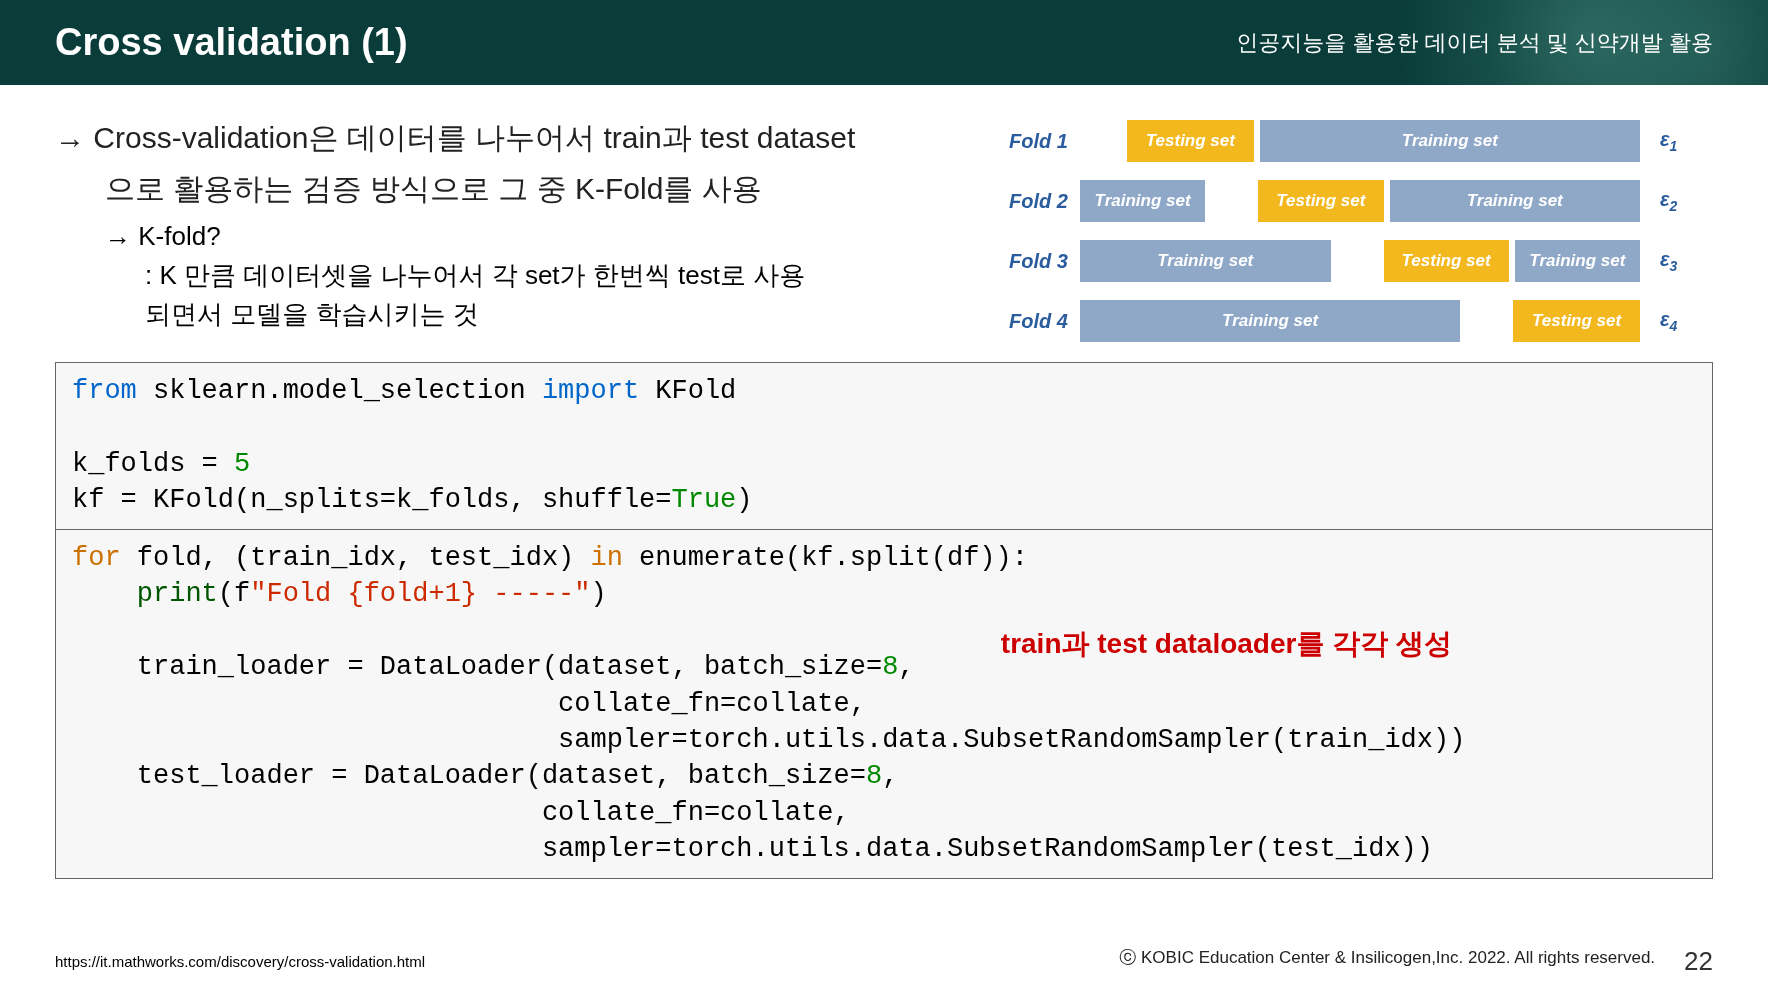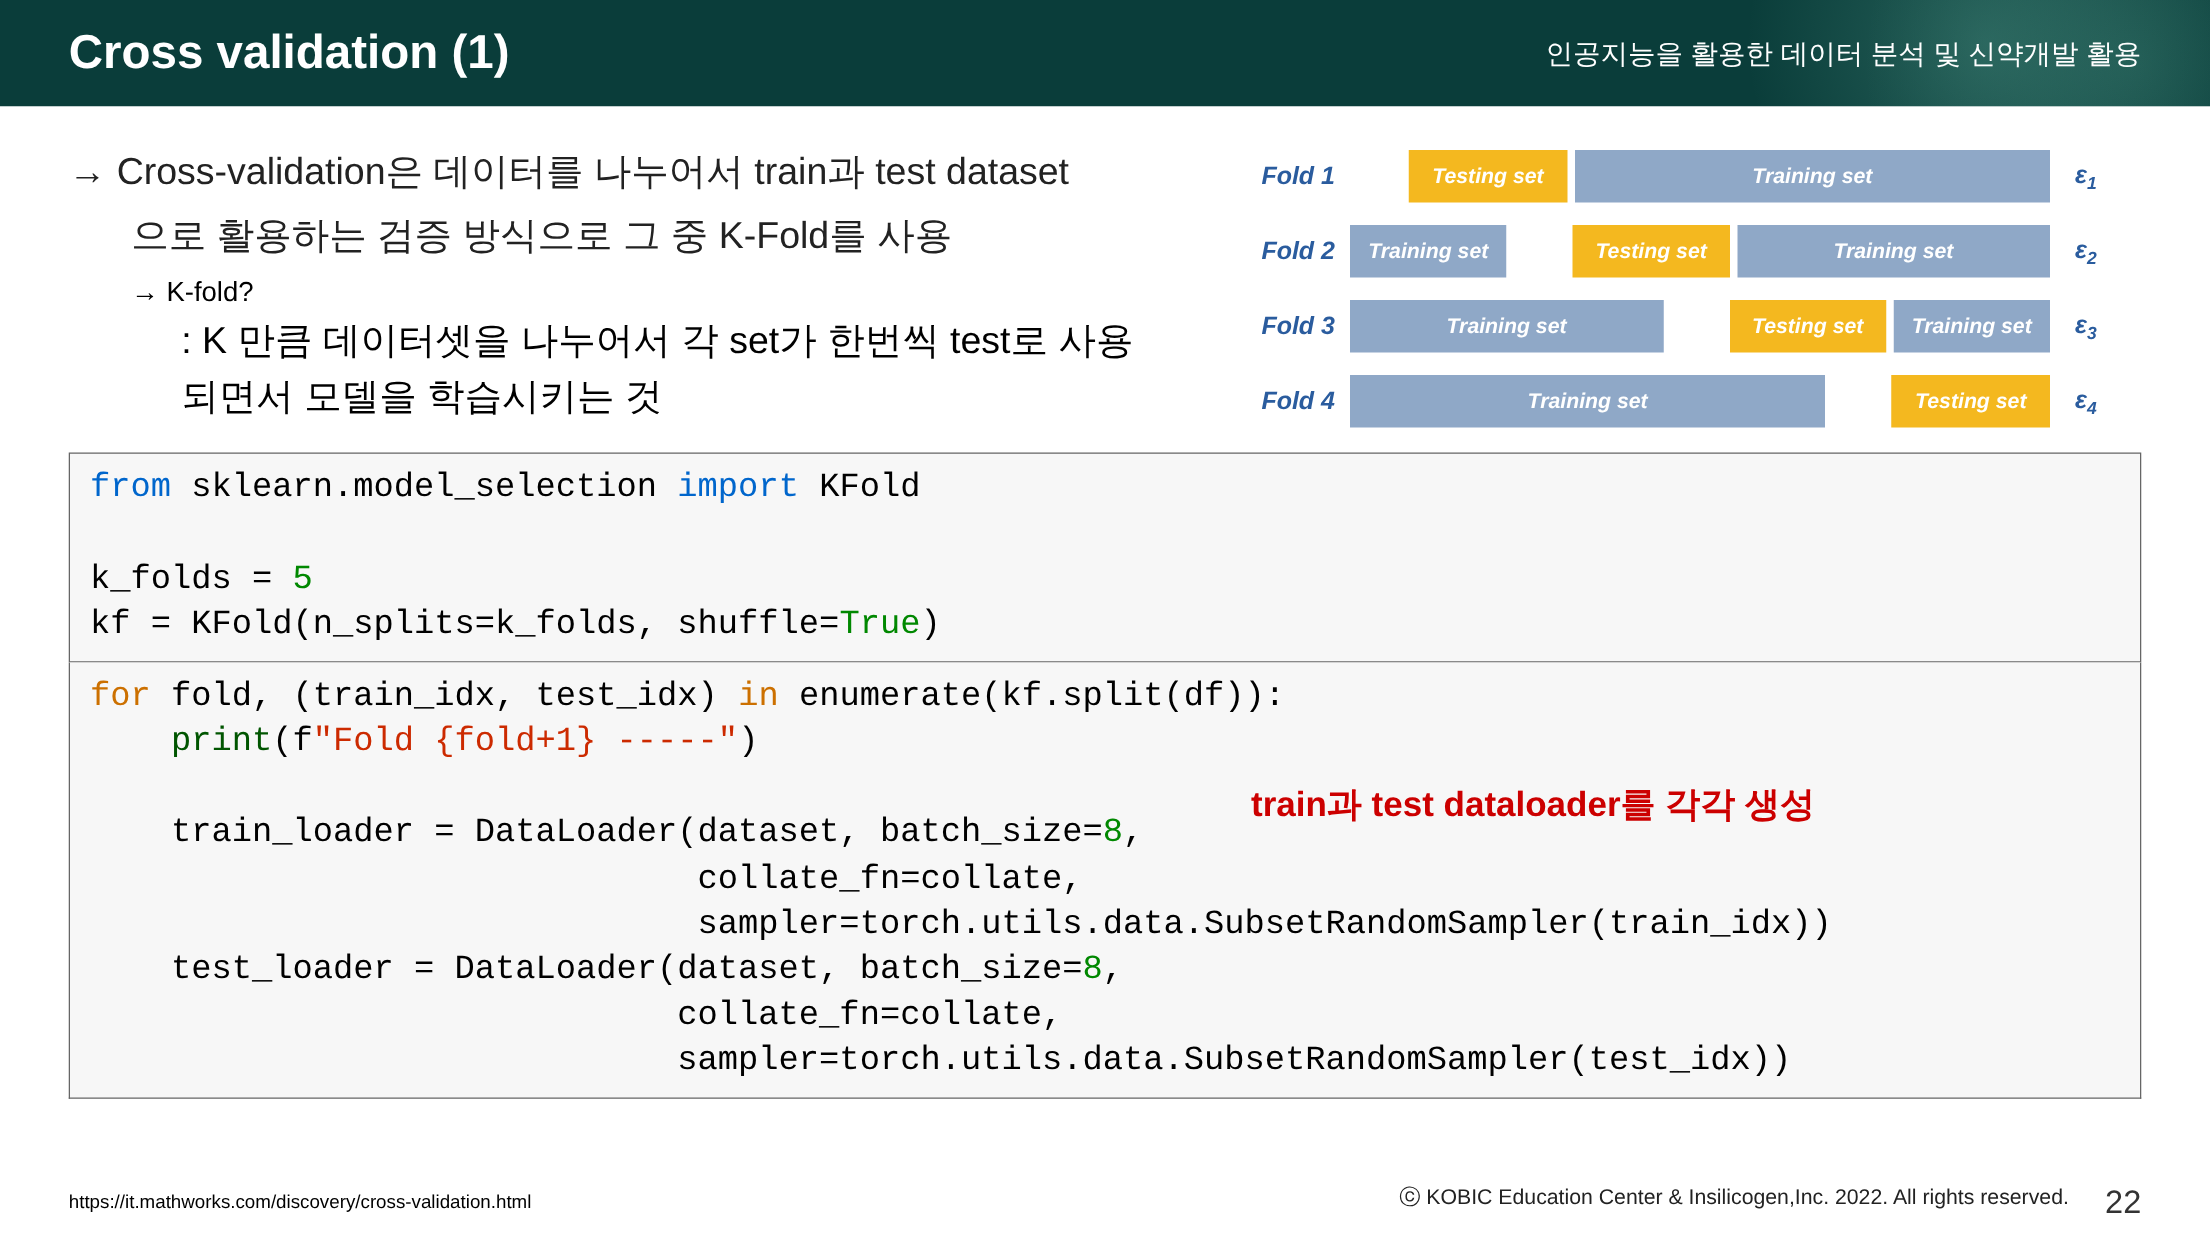--- a/index.html
+++ b/index.html
@@ -7,22 +7,22 @@
 
 .header { background: #0a3d3a; height: 85px; display: flex; align-items: center; justify-content: space-between; padding: 0 55px; position: relative; }
 .header::after { content: ""; position: absolute; right: 0; top: 0; height: 100%; width: 600px; background: radial-gradient(circle at 70% 40%, rgba(120,200,180,0.25) 0%, transparent 45%), radial-gradient(circle at 90% 60%, rgba(100,180,160,0.2) 0%, transparent 40%); }
 .header-title { color: #fff; font-size: 38px; font-weight: 700; }
 .header-sub { color: #fff; font-size: 22px; position: relative; z-index: 2; }
 
 .content { padding: 30px 55px 0 55px; display: flex; gap: 30px; }
 .text-col { flex: 1; }
 .bullet { font-size: 30px; line-height: 1.5; color: #222; margin-bottom: 6px; }
 .arrow-prefix { font-weight: 600; }
-.sub-bullet { padding-left: 50px; font-size: 22px; line-height: 1.5; }
-.sub-sub { padding-left: 90px; font-size: 30px; line-height: 1.5; }
+.sub-bullet { padding-left: 50px; font-size: 26px; line-height: 1.5; }
+.sub-sub { padding-left: 90px; font-size: 26px; line-height: 1.5; }
 
 .diagram-col { width: 720px; padding-top: 5px; }
 .fold-row { display: flex; align-items: center; margin-bottom: 18px; gap: 12px; font-style: italic; }
 .fold-label { width: 75px; color: #2a5c9e; font-weight: 600; font-size: 20px; text-align: right; }
 .fold-bar { display: flex; width: 560px; height: 42px; gap: 6px; }
 .seg { display: flex; align-items: center; justify-content: center; color: #fff; font-size: 17px; font-weight: 600; }
 .seg.train { background: #8fa8c7; }
 .seg.test { background: #f4b81f; margin-left: 47px; }
 .eps { color: #2a5c9e; font-size: 20px; font-weight: 600; margin-left: 8px; }
 .eps sub { font-size: 14px; }

